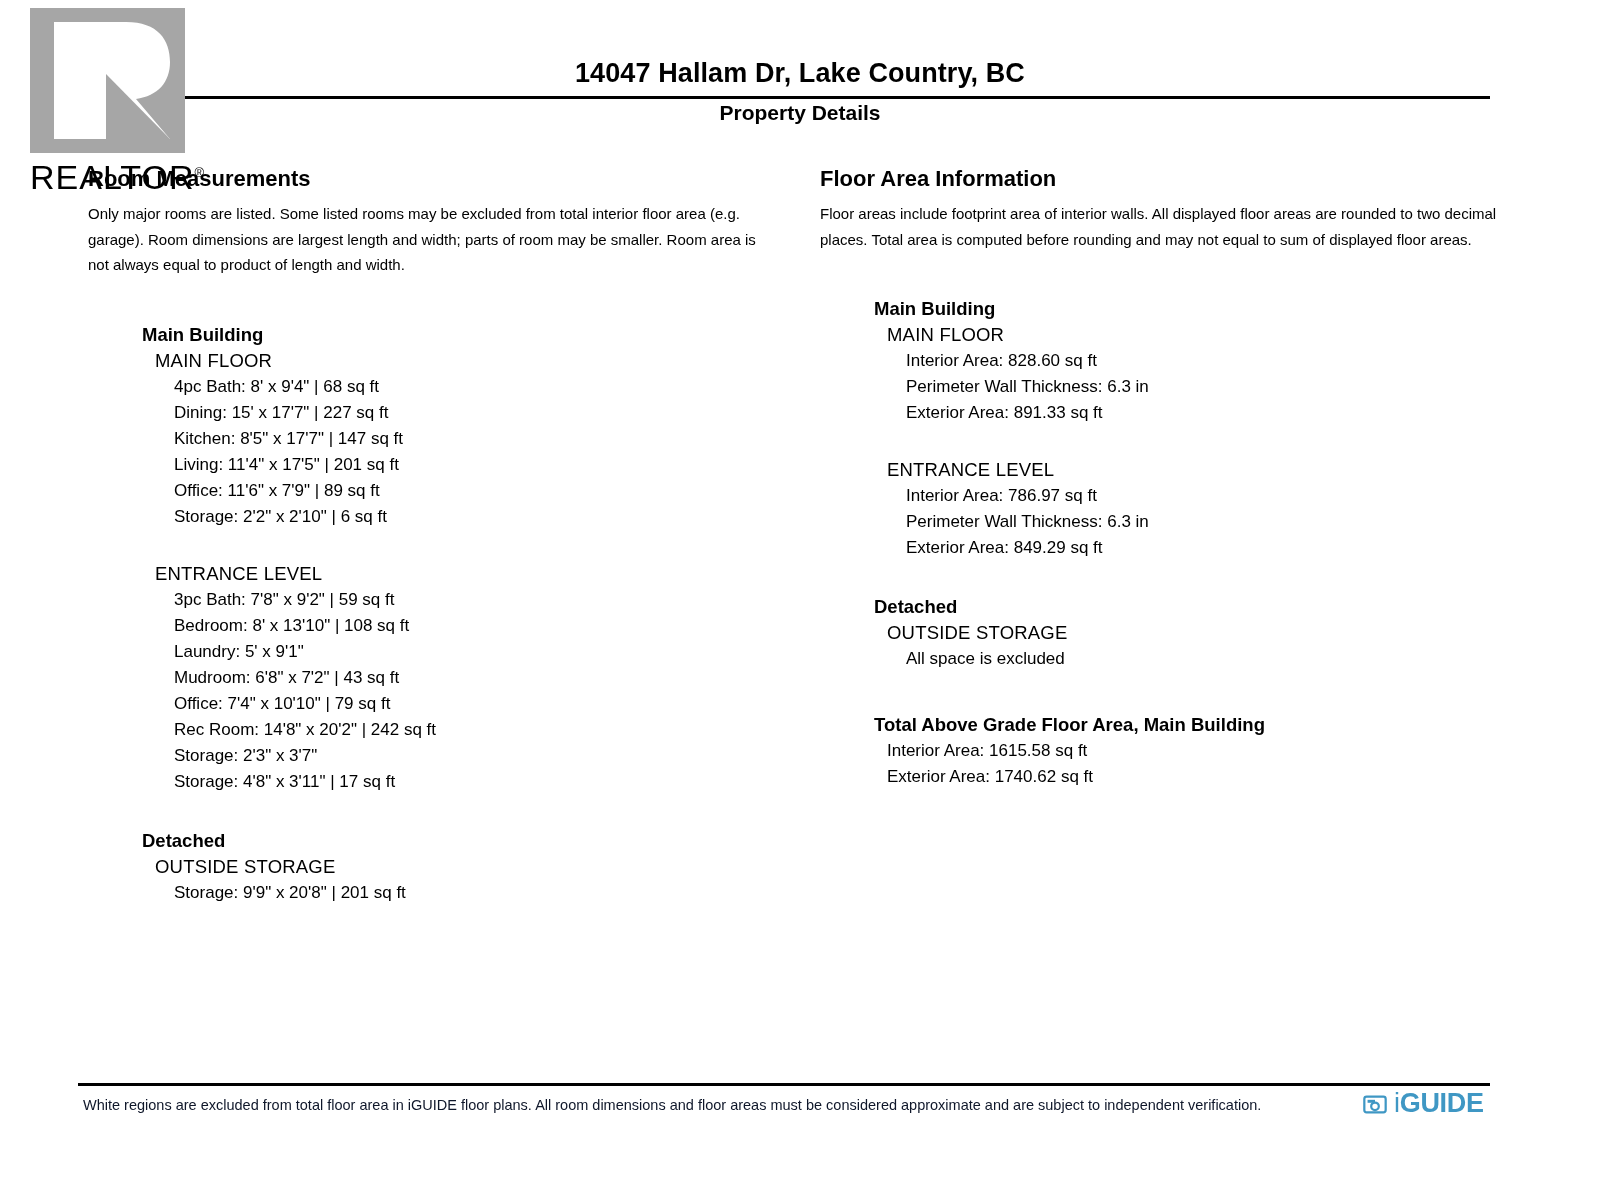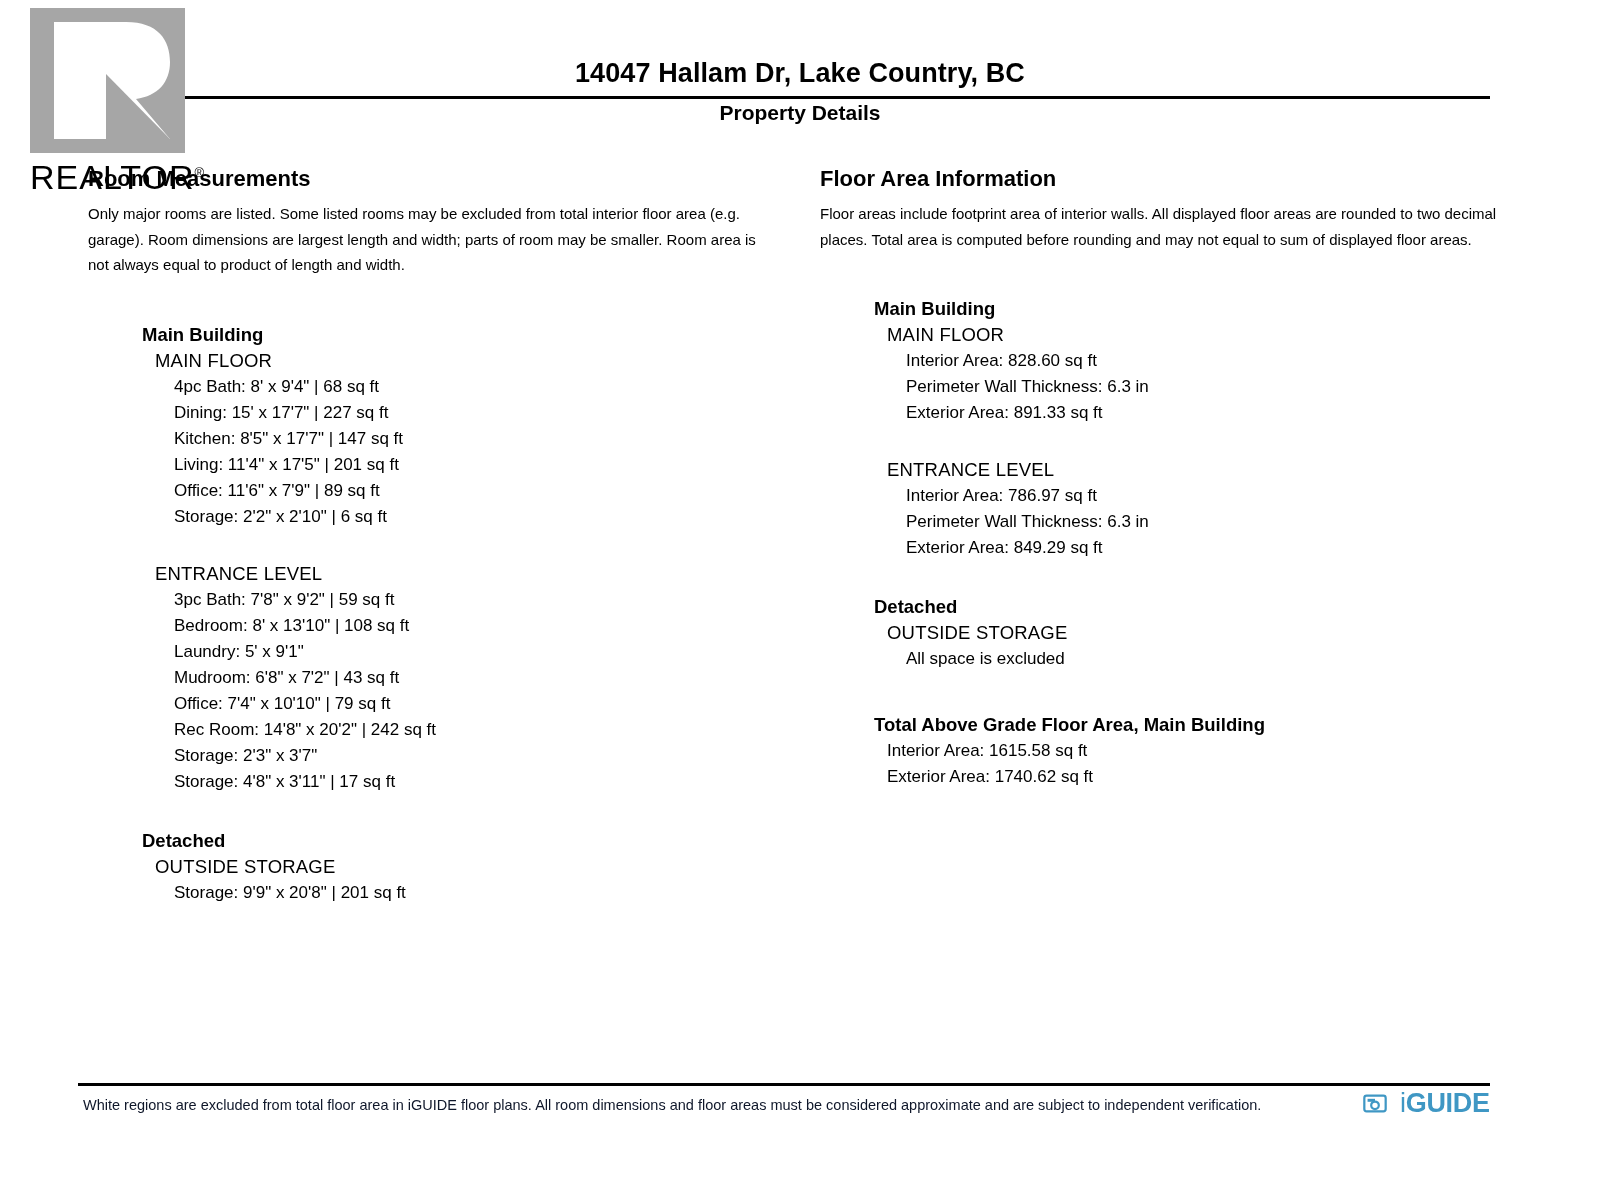--- a/index.html
+++ b/index.html
@@ -153,22 +153,22 @@
     top: 1095px;
     font-size: 14.5px;
     line-height: 20px;
     color: #0f172a;
   }
   #iguide-logo {
     position: absolute;
     left: 1362px;
     top: 1090px;
     display: flex;
-    align-items: flex-start;
-    gap: 12px;
+    align-items: center;
+    gap: 6px;
   }
   #iguide-logo .mark {
     width: 26px;
     height: 26px;
     flex: 0 0 auto;
   }
   #iguide-logo .word {
     font-size: 27px;
     font-weight: bold;
     color: #3f97c4;

